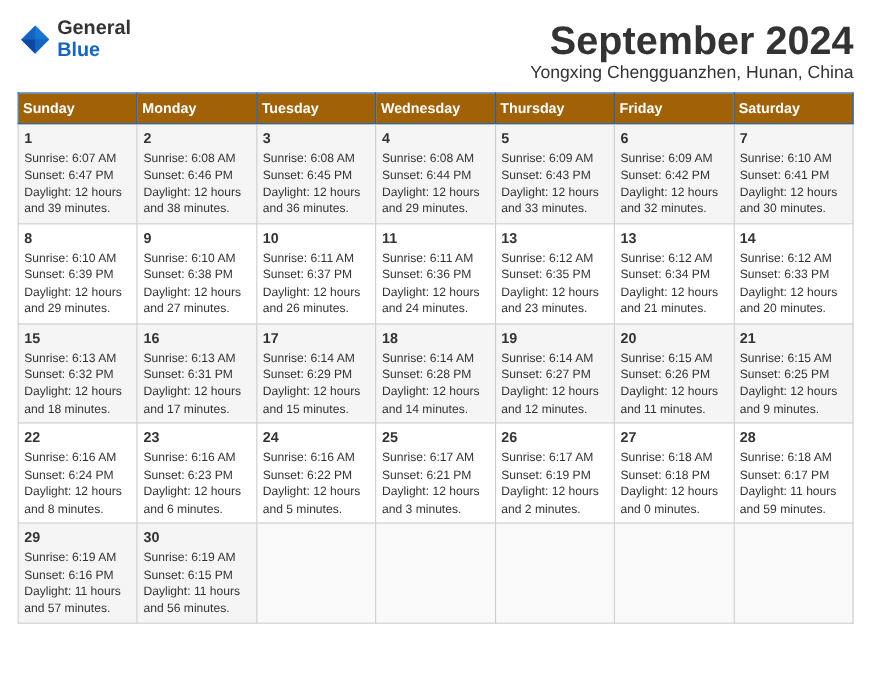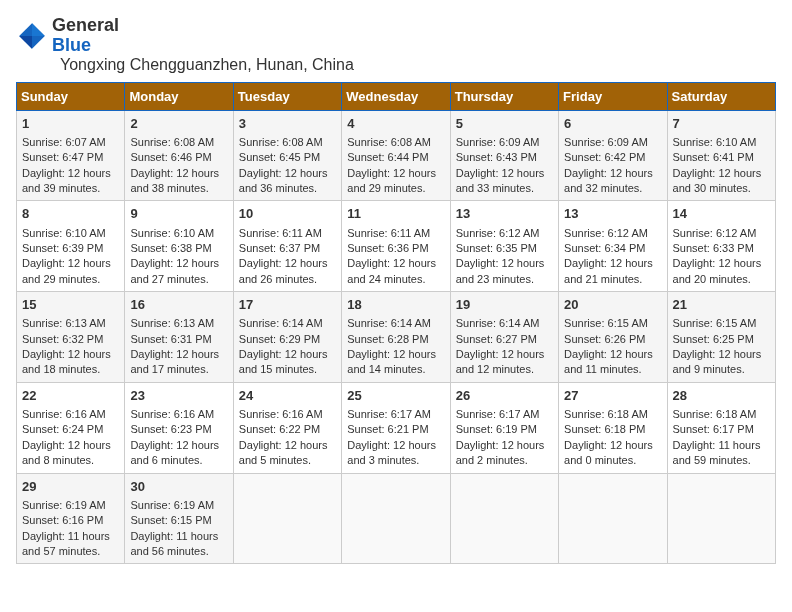--- a/index.html
+++ b/index.html
@@ -8,21 +8,20 @@
       background: #fff;
       width: 792px;
       min-height: 612px;
       padding: 16px;
     }
     .header-area {
       display: flex;
       align-items: flex-start;
       justify-content: space-between;
       margin-bottom: 8px;
-      flex-direction: column;
     }
     .logo {
       display: flex;
       align-items: center;
       gap: 4px;
     }
     .logo-text {
       font-size: 18px;
       font-weight: bold;
       line-height: 1.1;
@@ -98,20 +97,21 @@
       <polygon points="20,4 36,20 20,36 4,20" fill="#1565c0"></polygon>
       <polygon points="20,4 36,20 20,20" fill="#1976d2"></polygon>
       <polygon points="4,20 20,20 20,36" fill="#0d47a1"></polygon>
     </svg>
     <div class="logo-text">
       <div><span class="general">General</span></div>
       <div><span class="blue">Blue</span></div>
     </div>
   </div>
   <div class="title-area">
+    <div class="month-title">September 2024</div>
     <div class="location-title">Yongxing Chengguanzhen, Hunan, China</div>
   </div>
 </div>
 
 <table class="calendar-table">
   <thead>
     <tr id="header-row">
         <th>Sunday</th>
         <th>Monday</th>
         <th>Tuesday</th>

